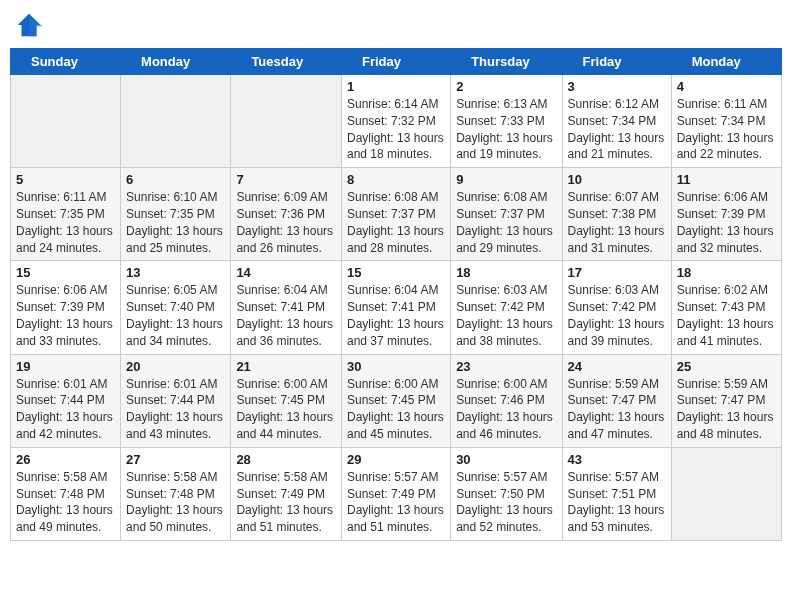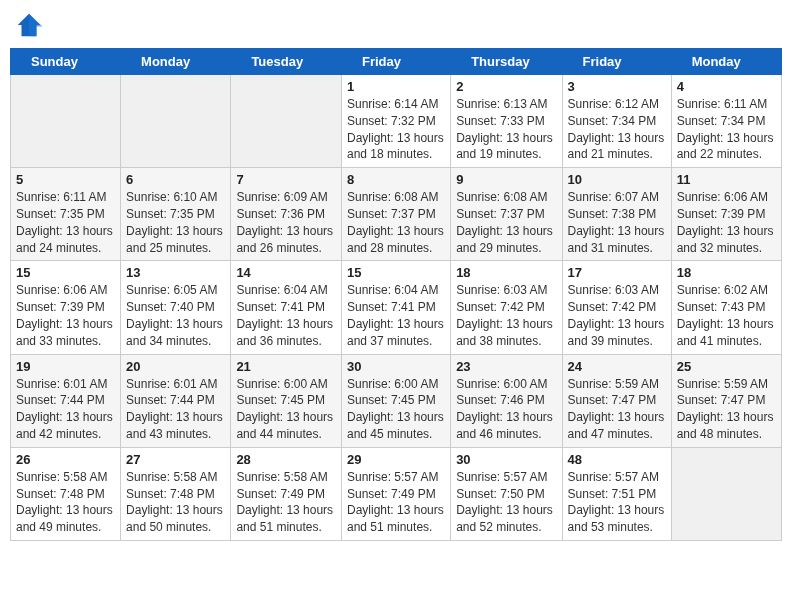--- a/index.html
+++ b/index.html
@@ -258,19 +258,19 @@
         </td>
         <td>
           <span class="day-number">29</span>
           <div class="day-info">Sunrise: 5:57 AM<br>Sunset: 7:49 PM<br>Daylight: 13 hours and 51 minutes.</div>
         </td>
         <td>
           <span class="day-number">30</span>
           <div class="day-info">Sunrise: 5:57 AM<br>Sunset: 7:50 PM<br>Daylight: 13 hours and 52 minutes.</div>
         </td>
         <td>
-          <span class="day-number">48</span>
+          <span class="day-number">43</span>
           <div class="day-info">Sunrise: 5:57 AM<br>Sunset: 7:51 PM<br>Daylight: 13 hours and 53 minutes.</div>
         </td>
         <td class="empty-cell"></td>
       </tr>
     </tbody>
 </table>
 
 </body></html>

